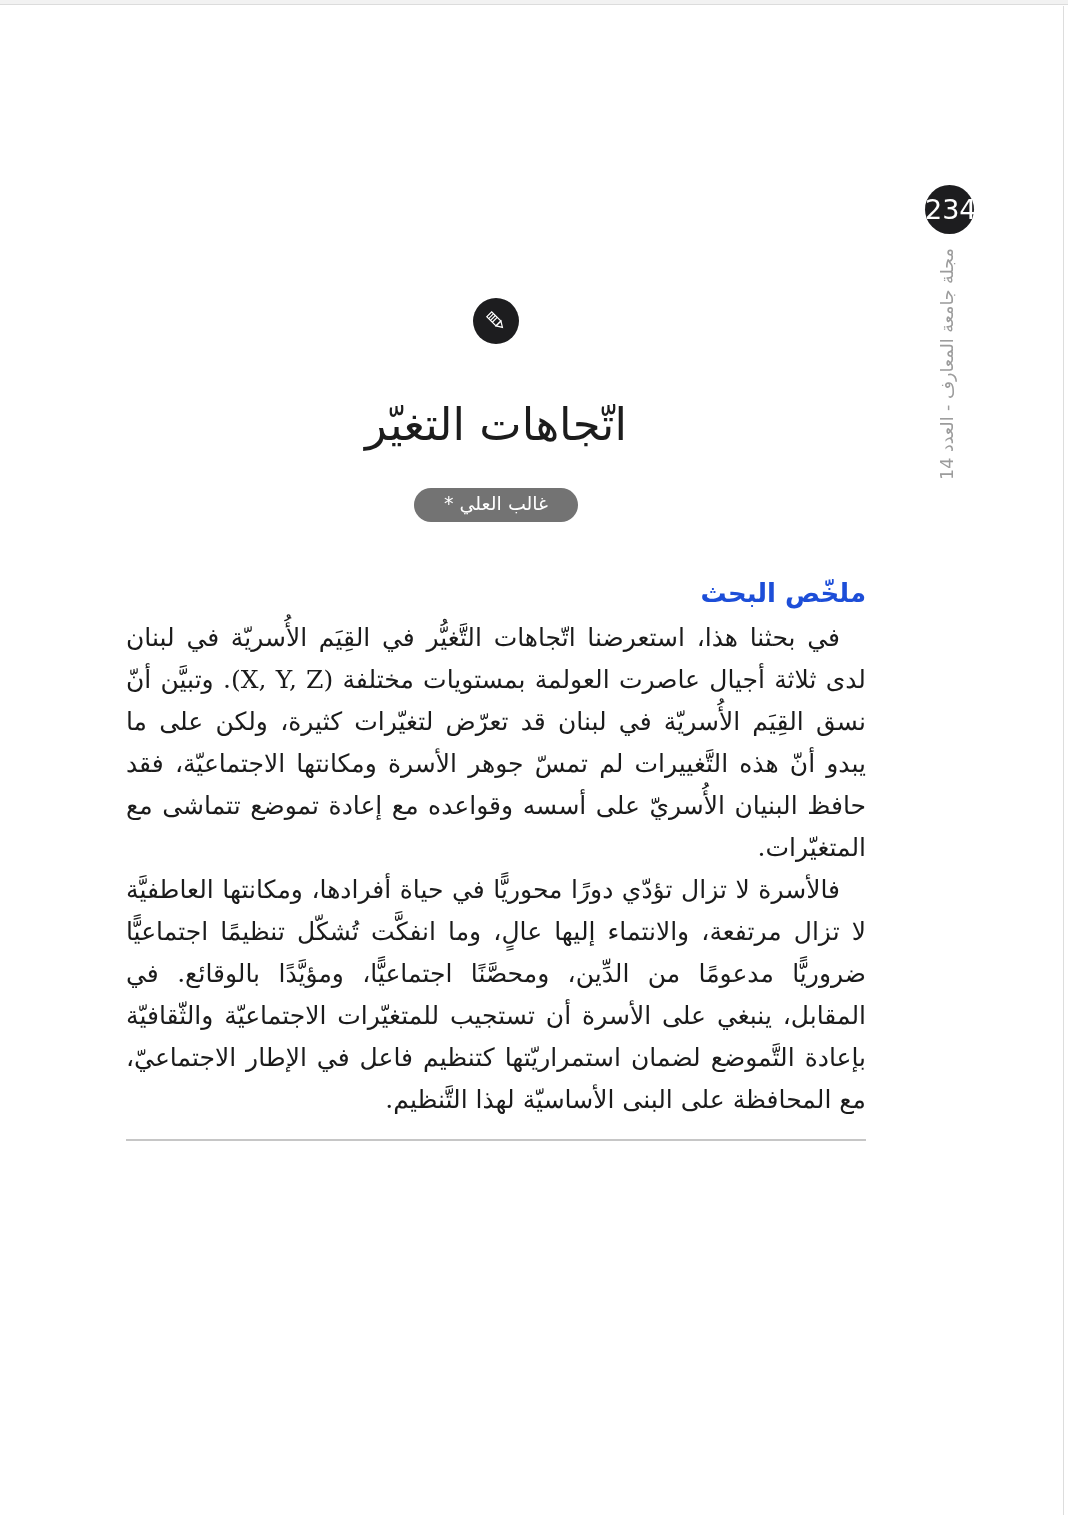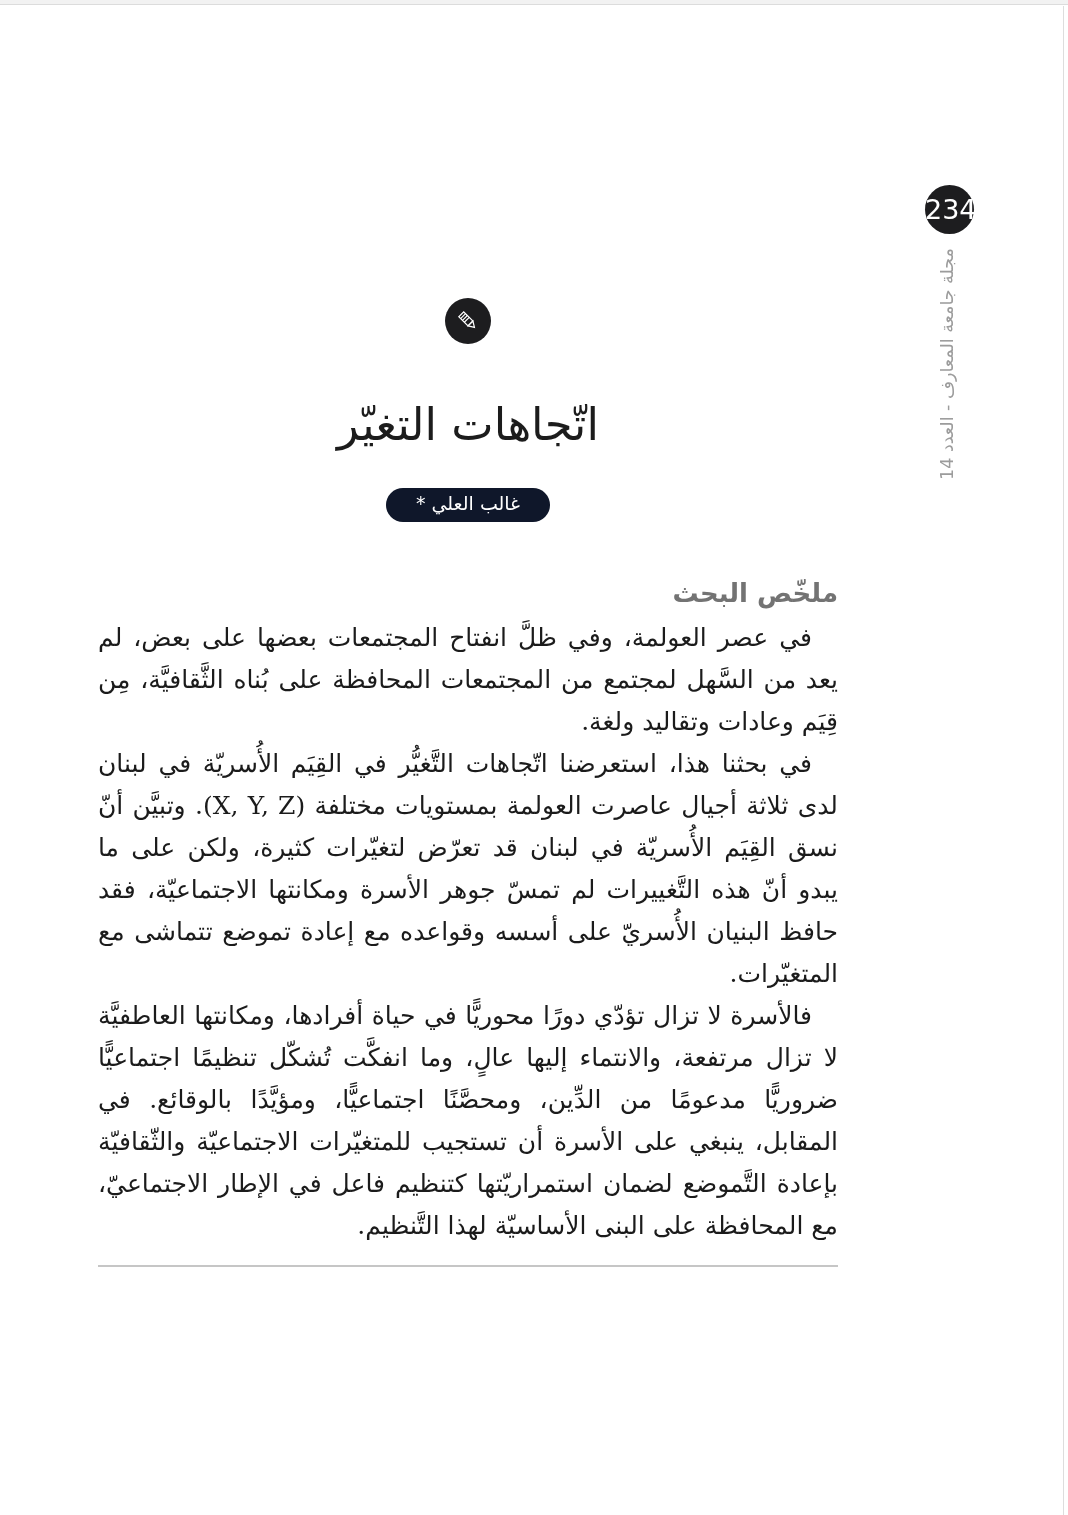--- a/index.html
+++ b/index.html
@@ -31,48 +31,48 @@
   .journal-vertical {
     position: absolute; left: 947px; top: 364px;
     transform: translate(-50%, -50%) rotate(-90deg);
     transform-origin: center center;
     white-space: nowrap;
     direction: rtl; unicode-bidi: plaintext;
     color: #9c9c9c; font-size: 17.5px;
   }
   
   .content {
-    position: absolute; left: 98px; top: 0;
+    position: absolute; left: 126px; top: 0;
     width: 740px; direction: rtl;
   }
   .pencil-badge {
     width: 46px; height: 46px; border-radius: 50%;
     background: #1d1d1f;
     margin: 298px auto 0 auto;
     display: flex; align-items: center; justify-content: center;
   }
   .pencil-badge svg { width: 26px; height: 26px; display: block; }
   .article-title {
     margin-top: 46px;
     text-align: center;
     font-size: 45px; line-height: 70px; font-weight: 500;
     color: #1c1c1c;
     font-family: "DejaVu Sans", sans-serif;
   }
   .author-badge {
     display: block; width: fit-content;
     margin: 28px auto 0 auto;
-    background: #0f172a; color: #ffffff;
+    background: #737373; color: #ffffff;
     font-size: 19px; line-height: 1;
     padding: 6px 30px 9px 30px;
     border-radius: 19px;
   }
   .abstract { margin-top: 56px; }
   .abstract-heading {
-    font-size: 26px; font-weight: bold; color: #737373;
+    font-size: 26px; font-weight: bold; color: #1d4ed8;
     margin-bottom: 9px;
     font-family: "DejaVu Sans", sans-serif;
   }
   .abstract p {
     font-family: "DejaVu Serif", serif;
     font-size: 25px; line-height: 42px;
     text-align: justify;
     text-indent: 26px;
     color: #1b1b1b;
   }
@@ -111,21 +111,20 @@
   </div>
 
   <h1 class="article-title">
     <span>اتّجاهات التغيّر</span><br>
   </h1>
 
   <span class="author-badge">غالب العلي *</span>
 
   <section class="abstract">
     <h2 class="abstract-heading">ملخّص البحث</h2>
-    <p>في عصر العولمة، وفي ظلَّ انفتاح المجتمعات بعضها على بعض، لم يعد من السَّهل لمجتمع من المجتمعات المحافظة على بُناه الثَّقافيَّة، مِن قِيَم وعادات وتقاليد ولغة.</p>
     <p>في بحثنا هذا، استعرضنا اتّجاهات التَّغيُّر في القِيَم الأُسريّة في لبنان لدى ثلاثة أجيال عاصرت العولمة بمستويات مختلفة (X, Y, Z). وتبيَّن أنّ نسق القِيَم الأُسريّة في لبنان قد تعرّض لتغيّرات كثيرة، ولكن على ما يبدو أنّ هذه التَّغييرات لم تمسّ جوهر الأسرة ومكانتها الاجتماعيّة، فقد حافظ البنيان الأُسريّ على أسسه وقواعده مع إعادة تموضع تتماشى مع المتغيّرات.</p>
     <p>فالأسرة لا تزال تؤدّي دورًا محوريًّا في حياة أفرادها، ومكانتها العاطفيَّة لا تزال مرتفعة، والانتماء إليها عالٍ، وما انفكَّت تُشكّل تنظيمًا اجتماعيًّا ضروريًّا مدعومًا من الدِّين، ومحصَّنًا اجتماعيًّا، ومؤيَّدًا بالوقائع. في المقابل، ينبغي على الأسرة أن تستجيب للمتغيّرات الاجتماعيّة والثّقافيّة بإعادة التَّموضع لضمان استمراريّتها كتنظيم فاعل في الإطار الاجتماعيّ، مع المحافظة على البنى الأساسيّة لهذا التَّنظيم.</p>
   </section>
 
   <hr class="footnote-rule">
 
 
 </main>
 
 </body></html>

